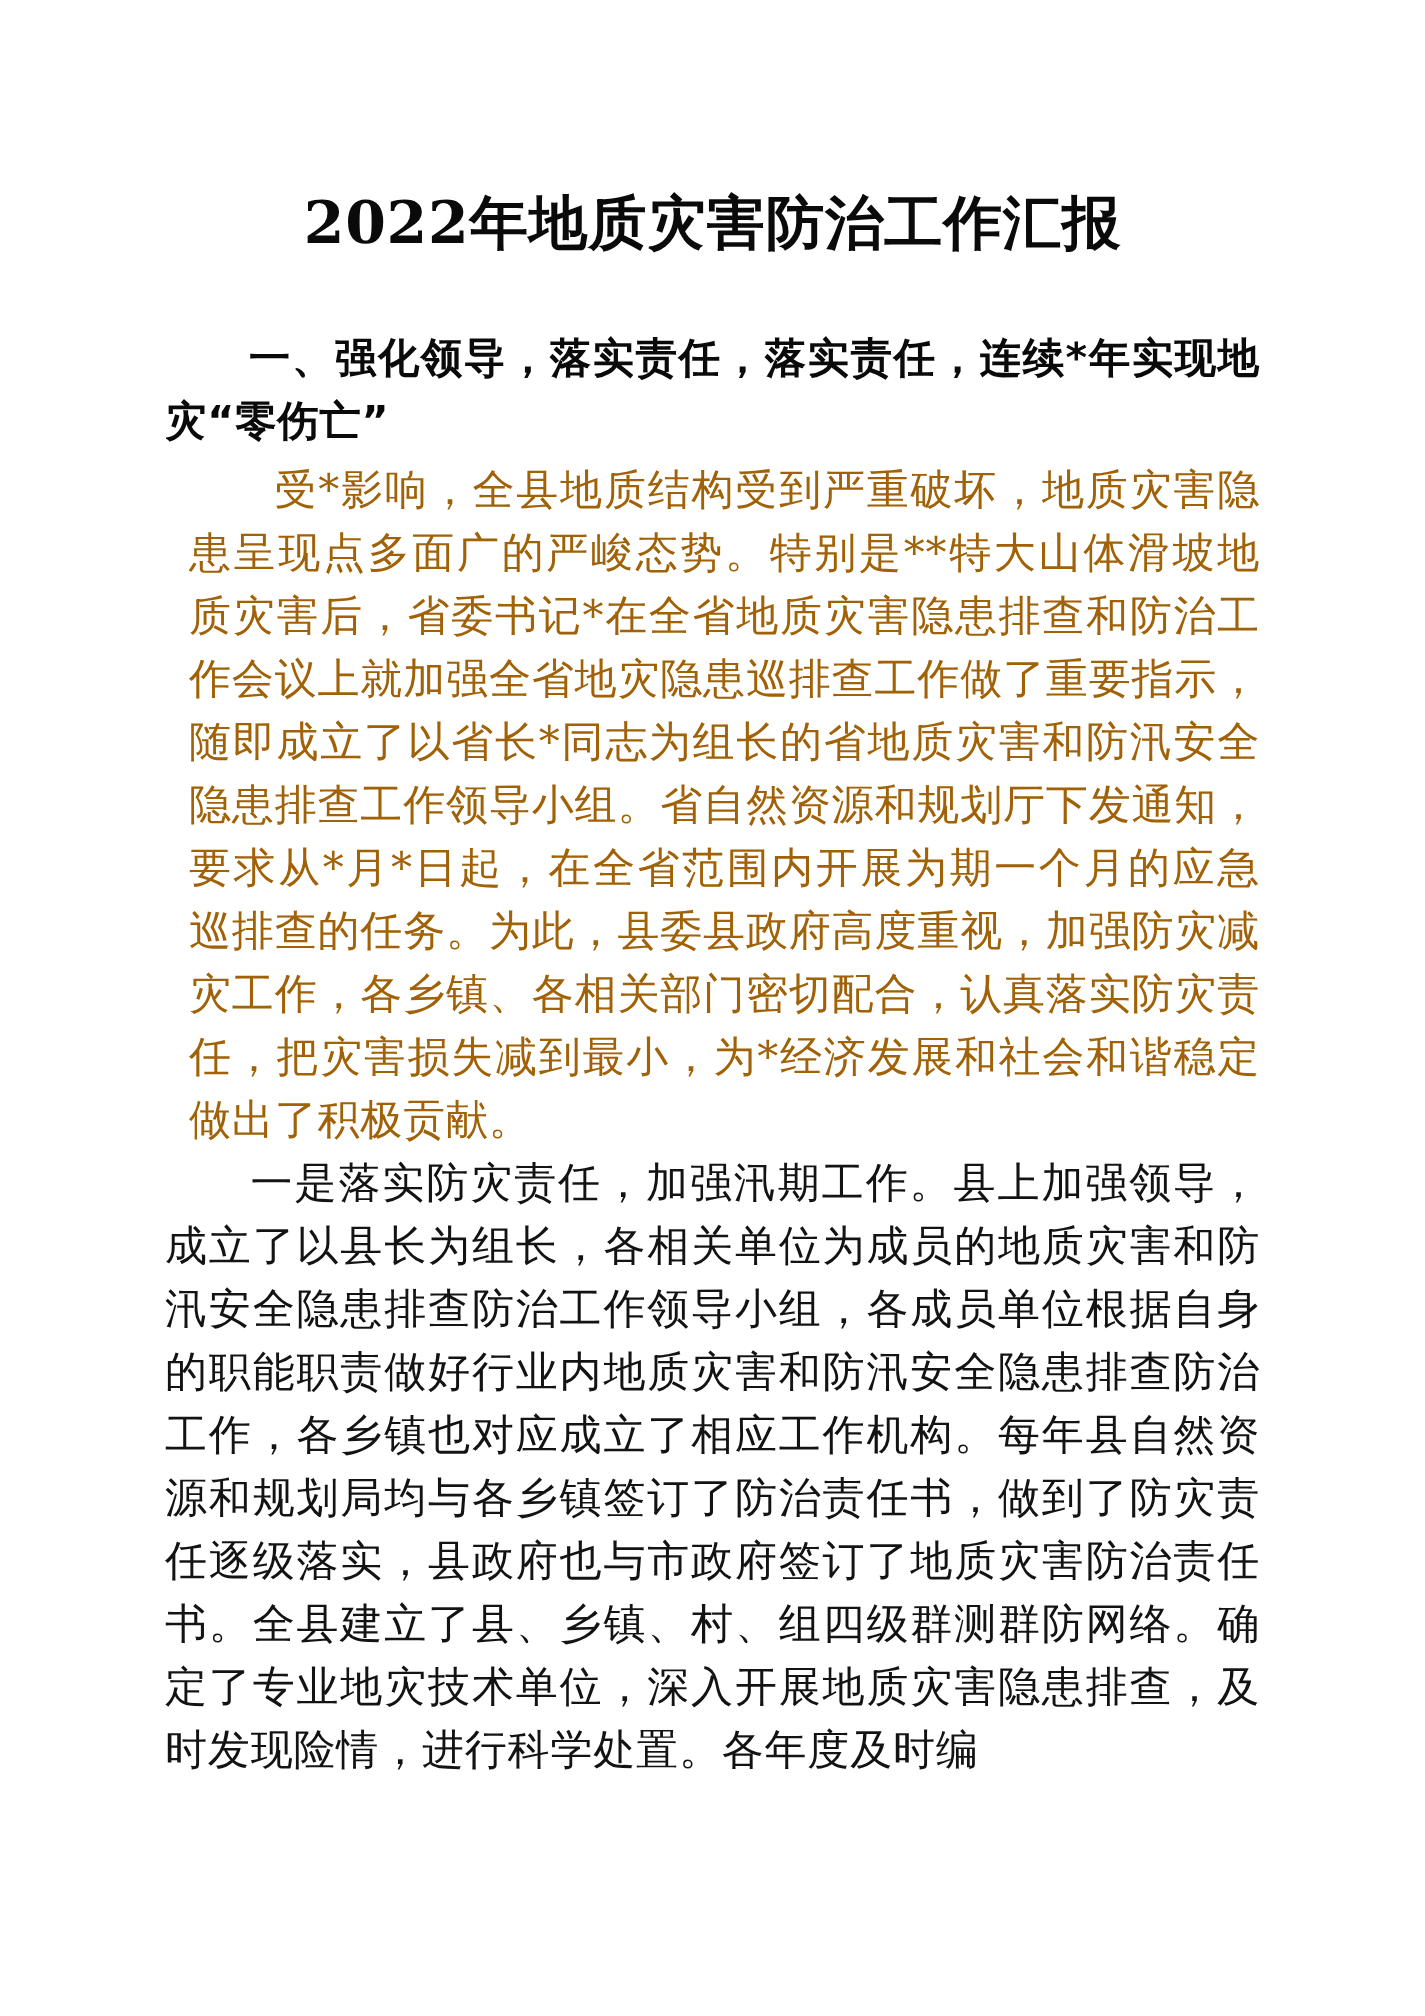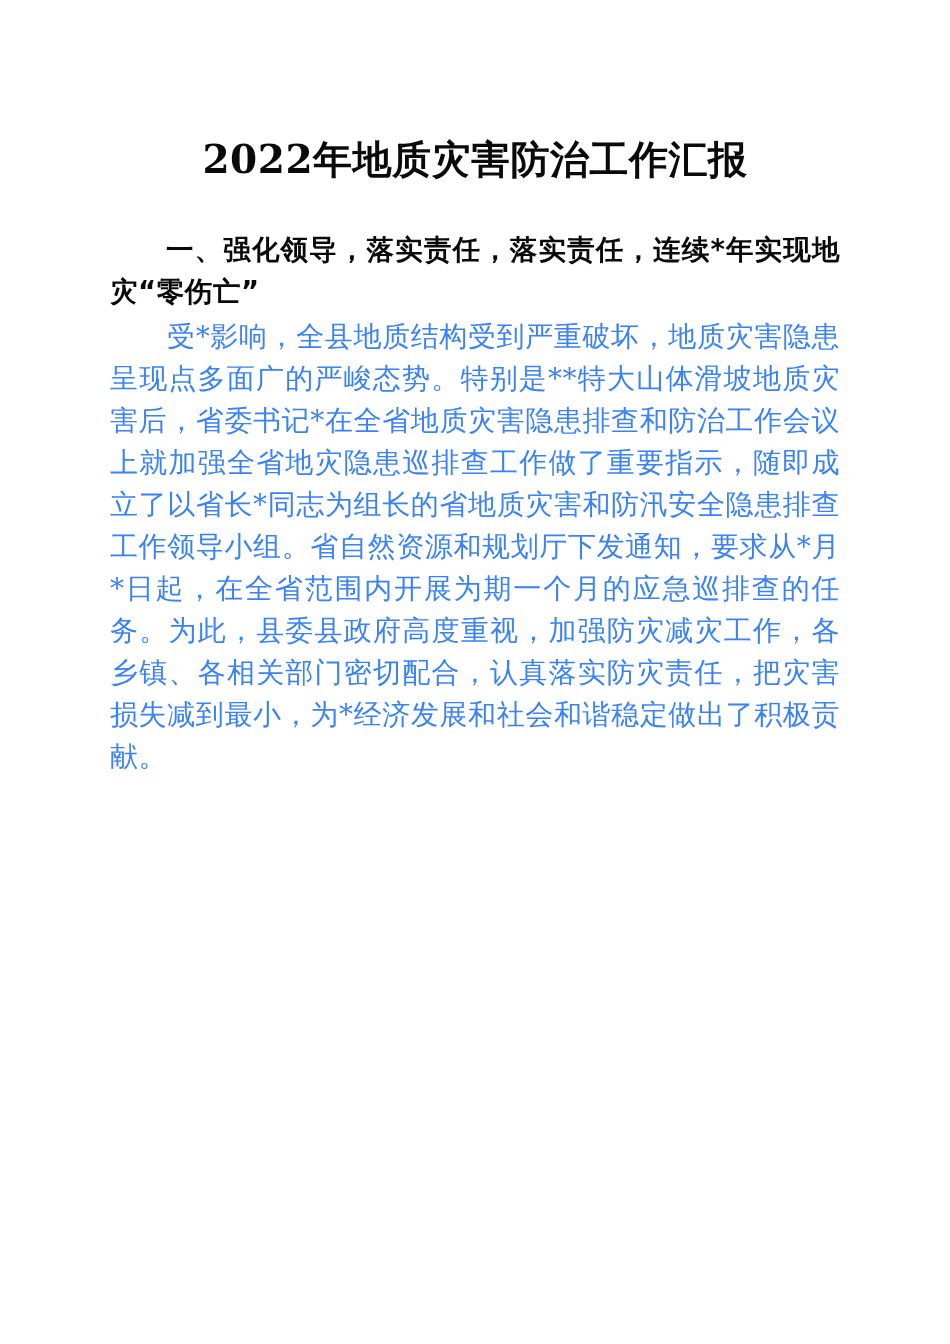--- a/index.html
+++ b/index.html
@@ -27,21 +27,21 @@
 
   .page-inner {
     position: absolute;
     left: 110px;
     top: 0;
     width: 730px;
   }
 
   
   .doc-title {
-    margin: 10px;
+    margin: 0;
     padding: 0;
     font-family: "DejaVu Serif", "Liberation Serif", serif;
     font-weight: bold;
     font-size: 39px;
     line-height: 52px;
     letter-spacing: 0.5px;
     text-align: center;
     color: #0a0a0a;
     padding-top: 123px;
   }
@@ -90,17 +90,18 @@
 
 <div class="page">
   <div class="page-inner">
 
     <h1 class="doc-title" id="doc-title-el" style="color: rgb(10, 10, 10);">2022年地质灾害防治工作汇报</h1>
 
     <h2 class="section-heading" id="section-heading-el" style="color: rgb(10, 10, 10);">一、强化领导，落实责任，落实责任，连续*年实现地灾“零伤亡”</h2>
 
     <div class="spacer-after-heading"></div>
 
-    <p class="body-para" id="para-1-el" style="color: #3b82f6;">受*影响，全县地质结构受到严重破坏，地质灾害隐患呈现点多面广的严峻态势。特别是**特大山体滑坡地质灾害后，省委书记*在全省地质灾害隐患排查和防治工作会议上就加强全省地灾隐患巡排查工作做了重要指示，随即成立了以省长*同志为组长的省地质灾害和防汛安全隐患排查工作领导小组。省自然资源和规划厅下发通知，要求从*月*日起，在全省范围内开展为期一个月的应急巡排查的任务。为此，县委县政府高度重视，加强防灾减灾工作，各乡镇、各相关部门密切配合，认真落实防灾责任，把灾害损失减到最小，为*经济发展和社会和谐稳定做出了积极贡献。</p>
+    <p class="body-para" id="para-1-el" style="color: #a16207; margin-left: 16px;">受*影响，全县地质结构受到严重破坏，地质灾害隐患呈现点多面广的严峻态势。特别是**特大山体滑坡地质灾害后，省委书记*在全省地质灾害隐患排查和防治工作会议上就加强全省地灾隐患巡排查工作做了重要指示，随即成立了以省长*同志为组长的省地质灾害和防汛安全隐患排查工作领导小组。省自然资源和规划厅下发通知，要求从*月*日起，在全省范围内开展为期一个月的应急巡排查的任务。为此，县委县政府高度重视，加强防灾减灾工作，各乡镇、各相关部门密切配合，认真落实防灾责任，把灾害损失减到最小，为*经济发展和社会和谐稳定做出了积极贡献。</p>
 
+    <p class="body-para" id="para-2-el" style="color: rgb(19, 19, 19);">一是落实防灾责任，加强汛期工作。县上加强领导，成立了以县长为组长，各相关单位为成员的地质灾害和防汛安全隐患排查防治工作领导小组，各成员单位根据自身的职能职责做好行业内地质灾害和防汛安全隐患排查防治工作，各乡镇也对应成立了相应工作机构。每年县自然资源和规划局均与各乡镇签订了防治责任书，做到了防灾责任逐级落实，县政府也与市政府签订了地质灾害防治责任书。全县建立了县、乡镇、村、组四级群测群防网络。确定了专业地灾技术单位，深入开展地质灾害隐患排查，及时发现险情，进行科学处置。各年度及时编</p>
 
   </div>
 </div>
 
 </body></html>

